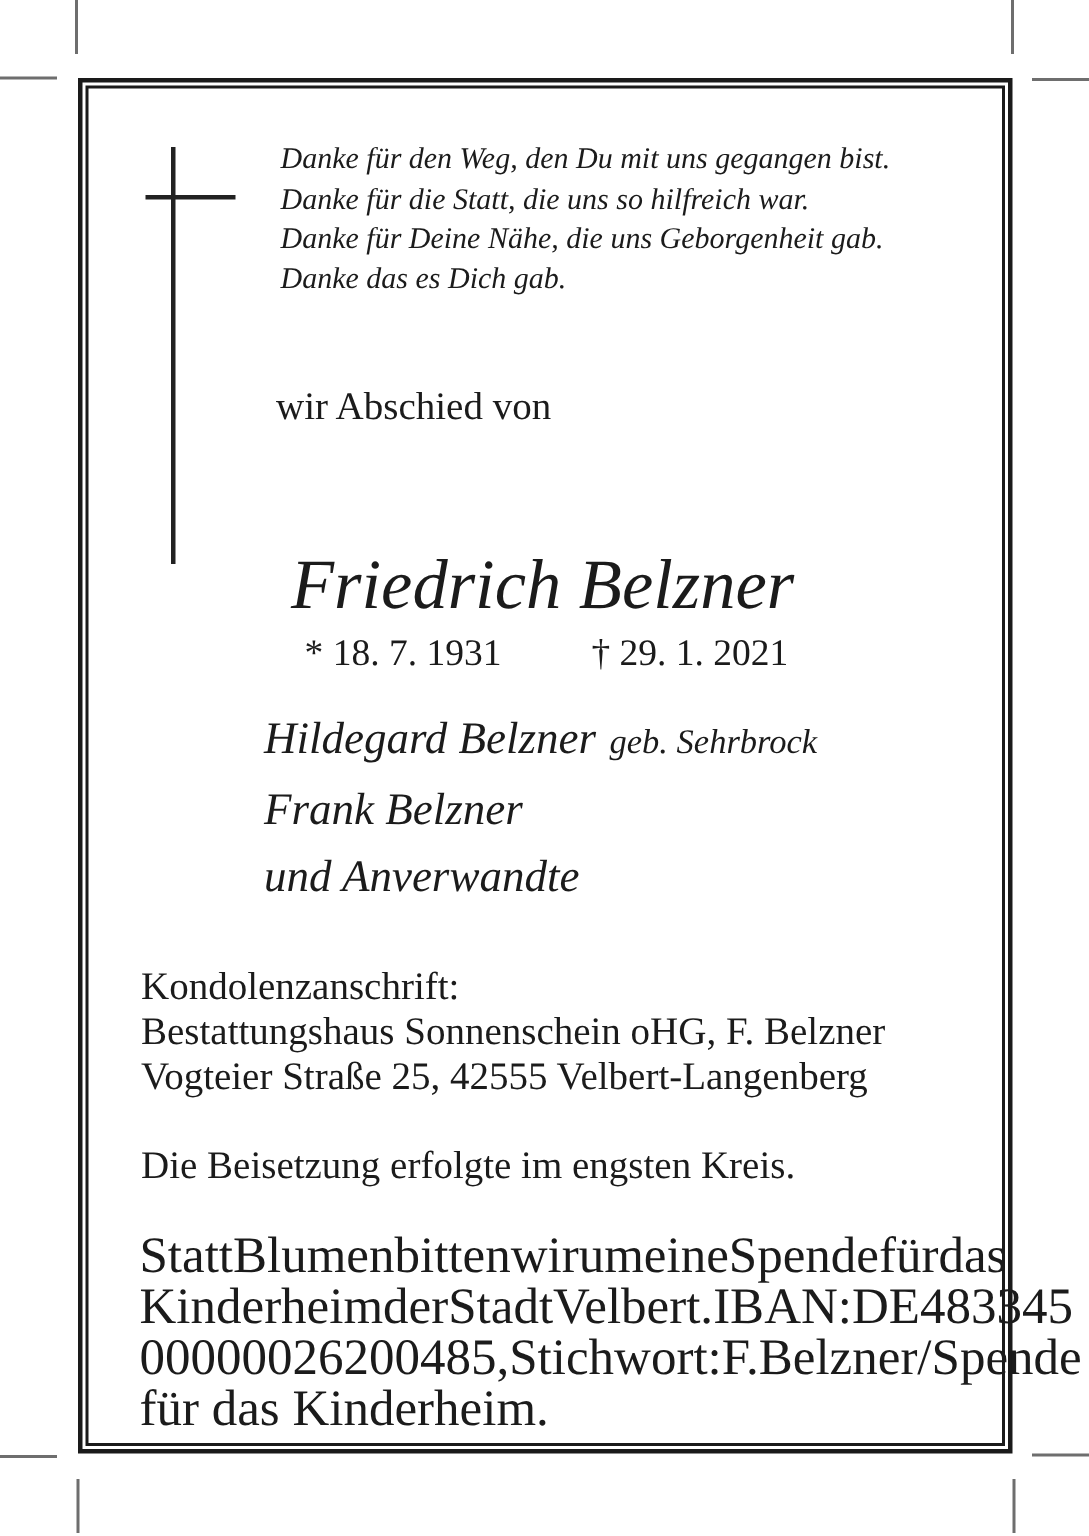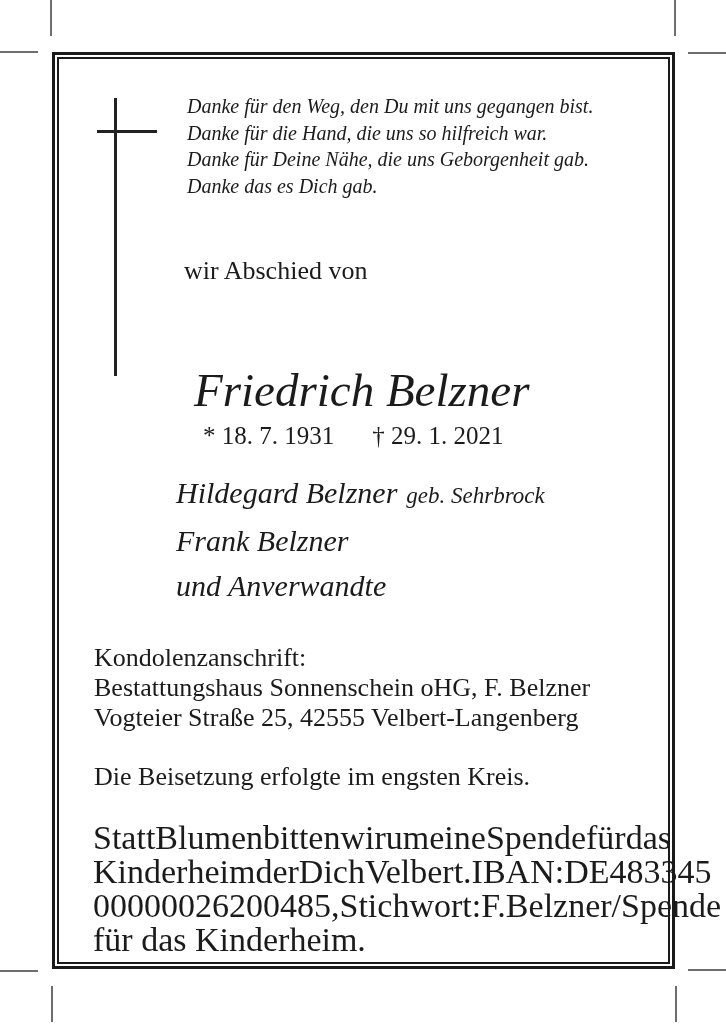--- a/index.html
+++ b/index.html
@@ -46,21 +46,21 @@
     position:absolute;left:184px;top:252px;
     font-size:26px;line-height:38px;white-space:nowrap;
   }
   .deceased-name{
     position:absolute;left:178px;top:349px;margin:16px;
     font-style:italic;font-weight:normal;
     font-size:47px;line-height:1.1;white-space:nowrap;
   }
   .dates{
     position:absolute;left:203px;top:422px;
-    display:flex;gap:38px;
+    display:flex;gap:60px;
     font-size:25px;white-space:nowrap;justify-content:space-between;
   }
   .mourners{
     position:absolute;left:176px;top:470px;
     font-style:italic;font-size:30px;line-height:45px;
     white-space:nowrap;
   }
   .mourners .suffix{font-size:23px;margin-left:9px;}
   .condolence{
     position:absolute;left:94px;top:643px;
@@ -95,21 +95,21 @@
     <div class="frame-inner"></div>
   </div>
 
   <div class="cross">
     <div class="stem"></div>
     <div class="arm"></div>
   </div>
 
   <div class="poem">
       <div class="tline">Danke für den Weg, den Du mit uns gegangen bist.</div>
-      <div class="tline">Danke für die Hand, die uns so hilfreich war.</div>
+      <div class="tline">Danke für die Statt, die uns so hilfreich war.</div>
       <div class="tline">Danke für Deine Nähe, die uns Geborgenheit gab.</div>
       <div class="tline">Danke das es Dich gab.</div>
     </div>
 
   <div class="intro">
       <div class="tline">wir Abschied von</div>
     </div>
 
   <h1 class="deceased-name">Friedrich Belzner</h1>
 
@@ -142,21 +142,21 @@
         <span>wir</span>
         <span>um</span>
         <span>eine</span>
         <span>Spende</span>
         <span>für</span>
         <span>das</span>
       </div>
       <div class="tline jline">
         <span>Kinderheim</span>
         <span>der</span>
-        <span>Dich</span>
+        <span>Stadt</span>
         <span>Velbert.</span>
         <span>IBAN:</span>
         <span>DE48</span>
         <span>3345</span>
       </div>
       <div class="tline jline">
         <span>0000</span>
         <span>0026</span>
         <span>2004</span>
         <span>85,</span>

